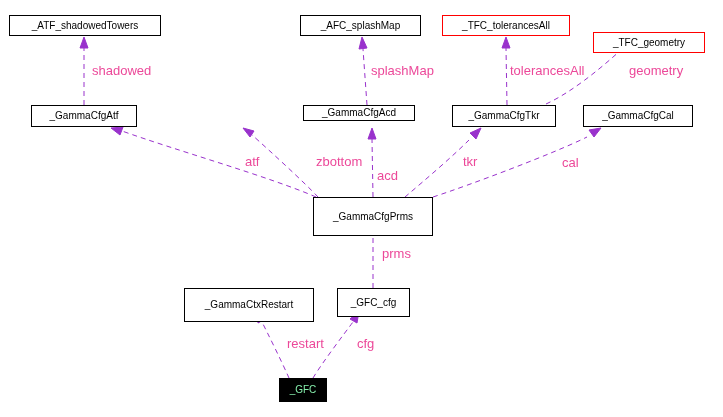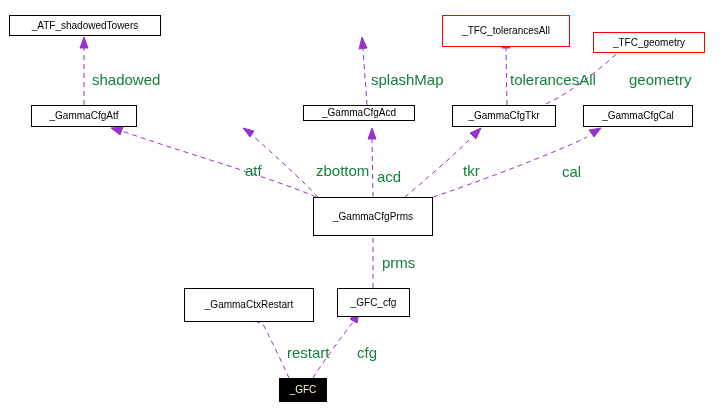--- a/index.html
+++ b/index.html
@@ -37,29 +37,28 @@
     color: #000000;
     display: flex;
     align-items: center;
     justify-content: center;
     font-size: 10px;
     line-height: 1;
     white-space: nowrap;
     z-index: 2;
   }
   .node.red { border-color: #ff0000; }
-  .node.focus { background: #000000; color: #fef9c3; }
+  .node.focus { background: #000000; color: #86efac; }
   .edge-label {
     position: absolute;
-    font-size: 15px;
+    font-size: 13px;
     line-height: 1;
-    color: #15803d;
+    color: #ec4899;
     white-space: nowrap;
     z-index: 3;
-    margin-top: 8px;
   }
 </style>
 </head>
 <body>
 
 <div class="canvas">
 
   <svg class="edges-svg" viewBox="0 0 723 417" xmlns="http://www.w3.org/2000/svg">
     <g>
       <path class="edge-line" d="M84,105 L84,48"></path>
@@ -106,22 +105,23 @@
       <polygon class="edge-arrow" points="257,311 265,319 258,323"></polygon>
     </g>
     <g>
       <path class="edge-line" d="M313,378 C322,363 344,334 353,322"></path>
       <polygon class="edge-arrow" points="359,311 357,323 350,319"></polygon>
     </g>
   </svg>
 
   <div class="node" style="left:9px;top:15px;width:152px;height:21px">_ATF_shadowedTowers</div>
 
+  <div class="node" style="left:300px;top:15px;width:121px;height:21px">_AFC_splashMap</div>
 
-  <div class="node red" style="left:442px;top:15px;width:128px;height:32px">_TFC_tolerancesAll</div>
+  <div class="node red" style="left:442px;top:15px;width:128px;height:21px">_TFC_tolerancesAll</div>
 
   <div class="node red" style="left:593px;top:32px;width:112px;height:21px">_TFC_geometry</div>
 
   <div class="node" style="left:31px;top:105px;width:106px;height:22px">_GammaCfgAtf</div>
 
 
   <div class="node" style="left:303px;top:105px;width:112px;height:16px">_GammaCfgAcd</div>
 
   <div class="node" style="left:452px;top:105px;width:104px;height:22px">_GammaCfgTkr</div>
 
@@ -140,21 +140,21 @@
   <span class="edge-label" style="left:371px;top:64px">splashMap</span>
 
   <span class="edge-label" style="left:510px;top:64px">tolerancesAll</span>
 
   <span class="edge-label" style="left:629px;top:64px">geometry</span>
 
   <span class="edge-label" style="left:245px;top:155px">atf</span>
 
   <span class="edge-label" style="left:316px;top:155px">zbottom</span>
 
-  <span class="edge-label" style="left:377px;top:161px">acd</span>
+  <span class="edge-label" style="left:377px;top:169px">acd</span>
 
   <span class="edge-label" style="left:463px;top:155px">tkr</span>
 
   <span class="edge-label" style="left:562px;top:156px">cal</span>
 
   <span class="edge-label" style="left:382px;top:247px">prms</span>
 
   <span class="edge-label" style="left:287px;top:337px">restart</span>
 
   <span class="edge-label" style="left:357px;top:337px">cfg</span>

